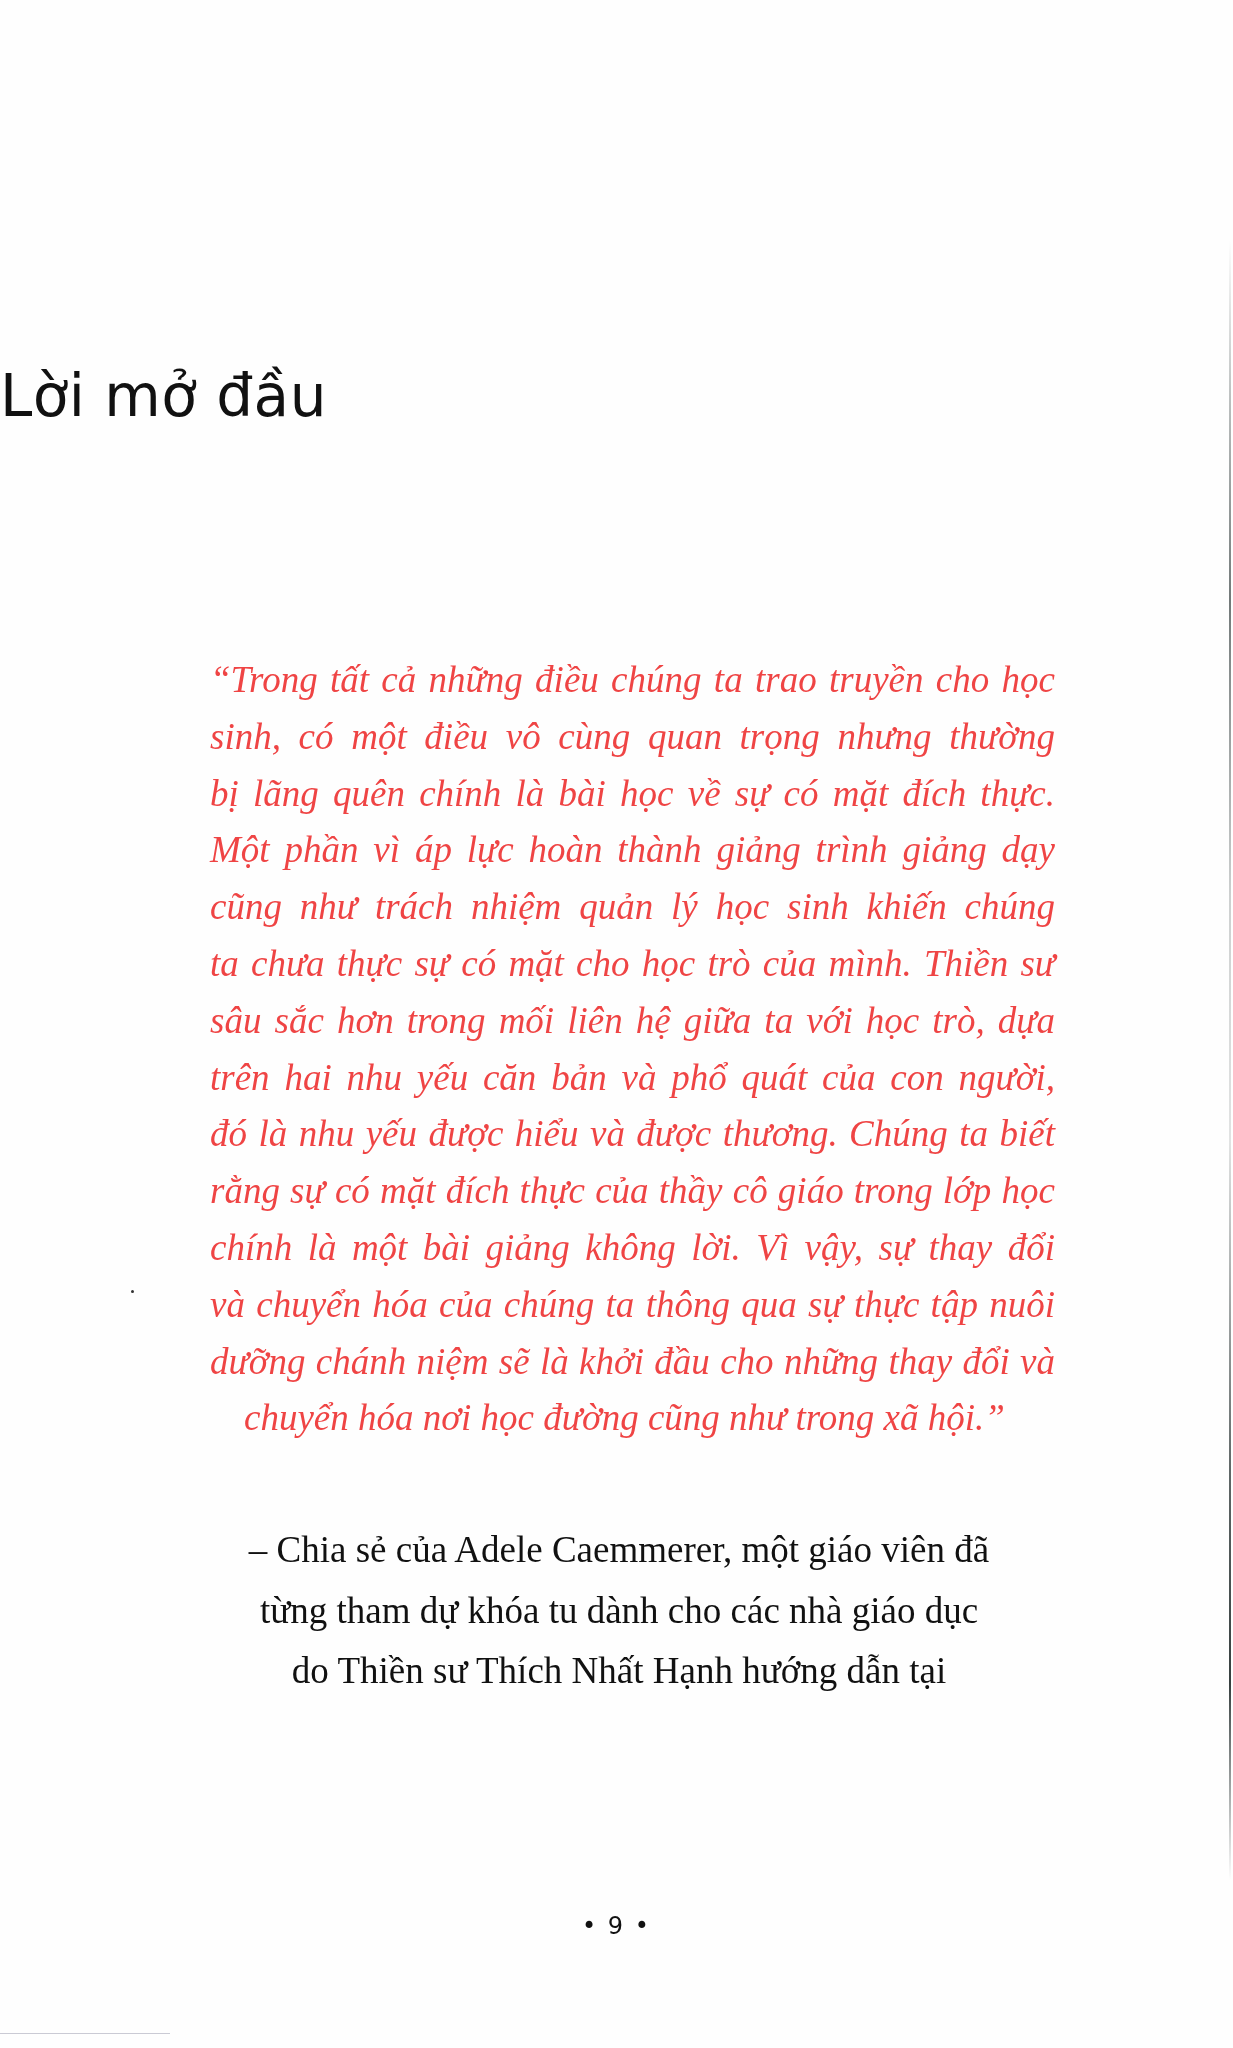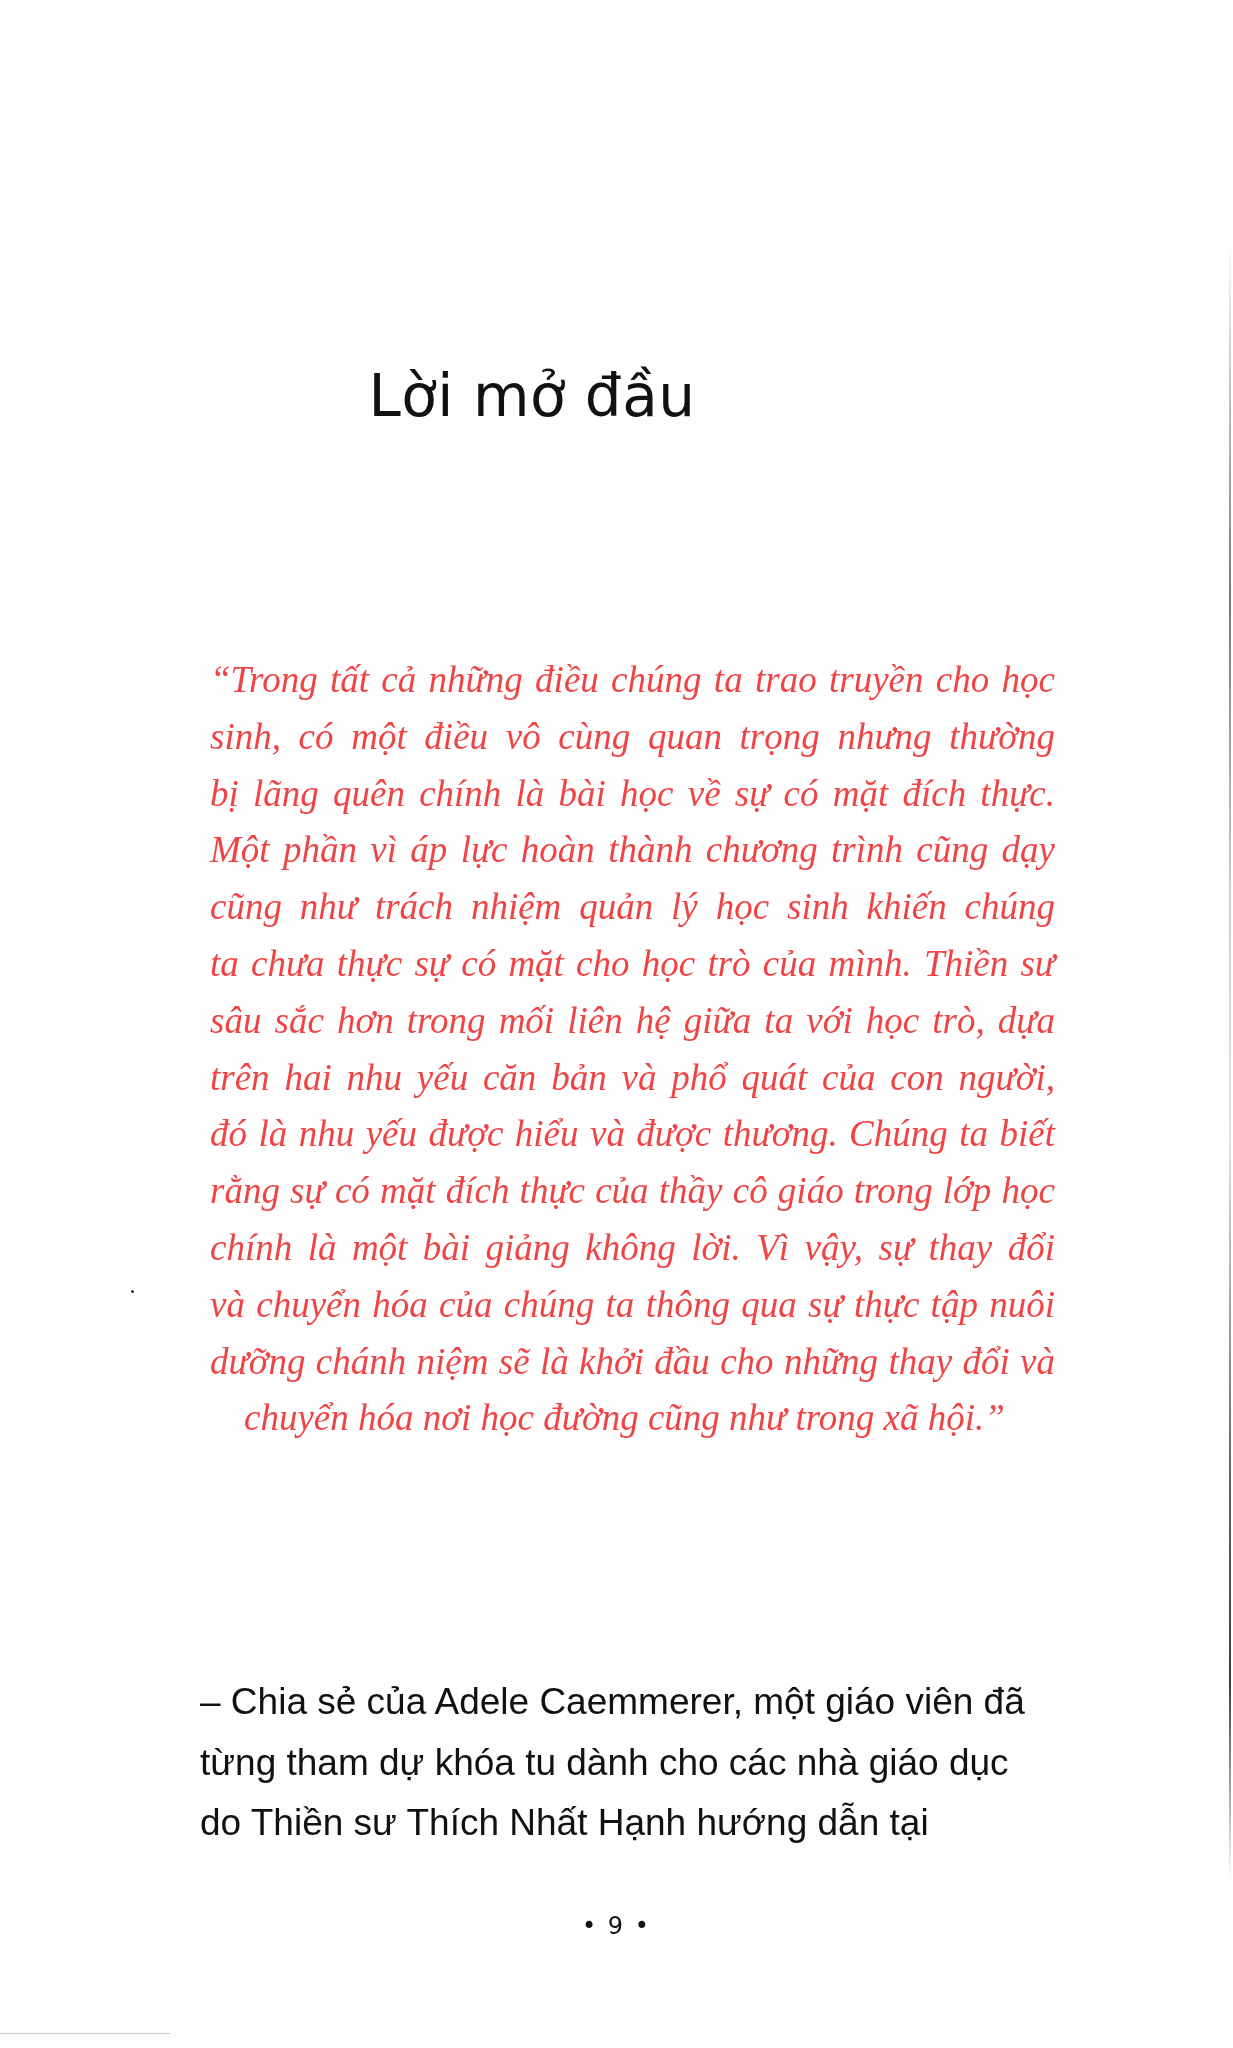--- a/index.html
+++ b/index.html
@@ -19,21 +19,20 @@
       left: 0; top: 0;
       width: 1233px;
       height: 2048px;
       background: #fefefe;
     }
     .title {
       position: absolute;
       left: 0;
       width: 1064px;
       top: 362px;
-      text-align: center;
       font-family: "DejaVu Sans", sans-serif;
       font-weight: 400;
       font-size: 58px;
       letter-spacing: 0.5px;
       color: #111;
     }
     .quote {
       position: absolute;
       left: 210px;
       top: 652px;
@@ -50,26 +49,26 @@
       text-align: justify;
       text-align-last: justify;
     }
     .quote .line.last {
       text-align-last: left;
       margin-left: 34px;
     }
     .attribution {
       position: absolute;
       left: 200px;
-      top: 1672px;
+      top: 1520px;
       width: 838px;
-      font-family: Liberation Sans, sans-serif;
+      font-family: Liberation Serif, serif;
       font-size: 37px;
       line-height: 60.5px;
-      text-align: left;
+      text-align: center;
       color: #111;
     }
     .attribution .line {
       display: block;
       white-space: nowrap;
     }
     .page-number {
       position: absolute;
       left: 0;
       width: 1233px;
@@ -118,21 +117,21 @@
 <body>
 
 <div class="page">
 
   <h1 class="title" style="margin:0;">Lời mở đầu</h1>
 
   <div class="quote">
     <span class="line">“Trong tất cả những điều chúng ta trao truyền cho học</span>
     <span class="line">sinh, có một điều vô cùng quan trọng nhưng thường</span>
     <span class="line">bị lãng quên chính là bài học về sự có mặt đích thực.</span>
-    <span class="line">Một phần vì áp lực hoàn thành chương trình cũng dạy</span>
+    <span class="line">Một phần vì áp lực hoàn thành giảng trình giảng dạy</span>
     <span class="line">cũng như trách nhiệm quản lý học sinh khiến chúng</span>
     <span class="line">ta chưa thực sự có mặt cho học trò của mình. Thiền sư</span>
     <span class="line">sâu sắc hơn trong mối liên hệ giữa ta với học trò, dựa</span>
     <span class="line">trên hai nhu yếu căn bản và phổ quát của con người,</span>
     <span class="line">đó là nhu yếu được hiểu và được thương. Chúng ta biết</span>
     <span class="line">rằng sự có mặt đích thực của thầy cô giáo trong lớp học</span>
     <span class="line">chính là một bài giảng không lời. Vì vậy, sự thay đổi</span>
     <span class="line">và chuyển hóa của chúng ta thông qua sự thực tập nuôi</span>
     <span class="line">dưỡng chánh niệm sẽ là khởi đầu cho những thay đổi và</span>
     <span class="line last">chuyển hóa nơi học đường cũng như trong xã hội.”</span>

